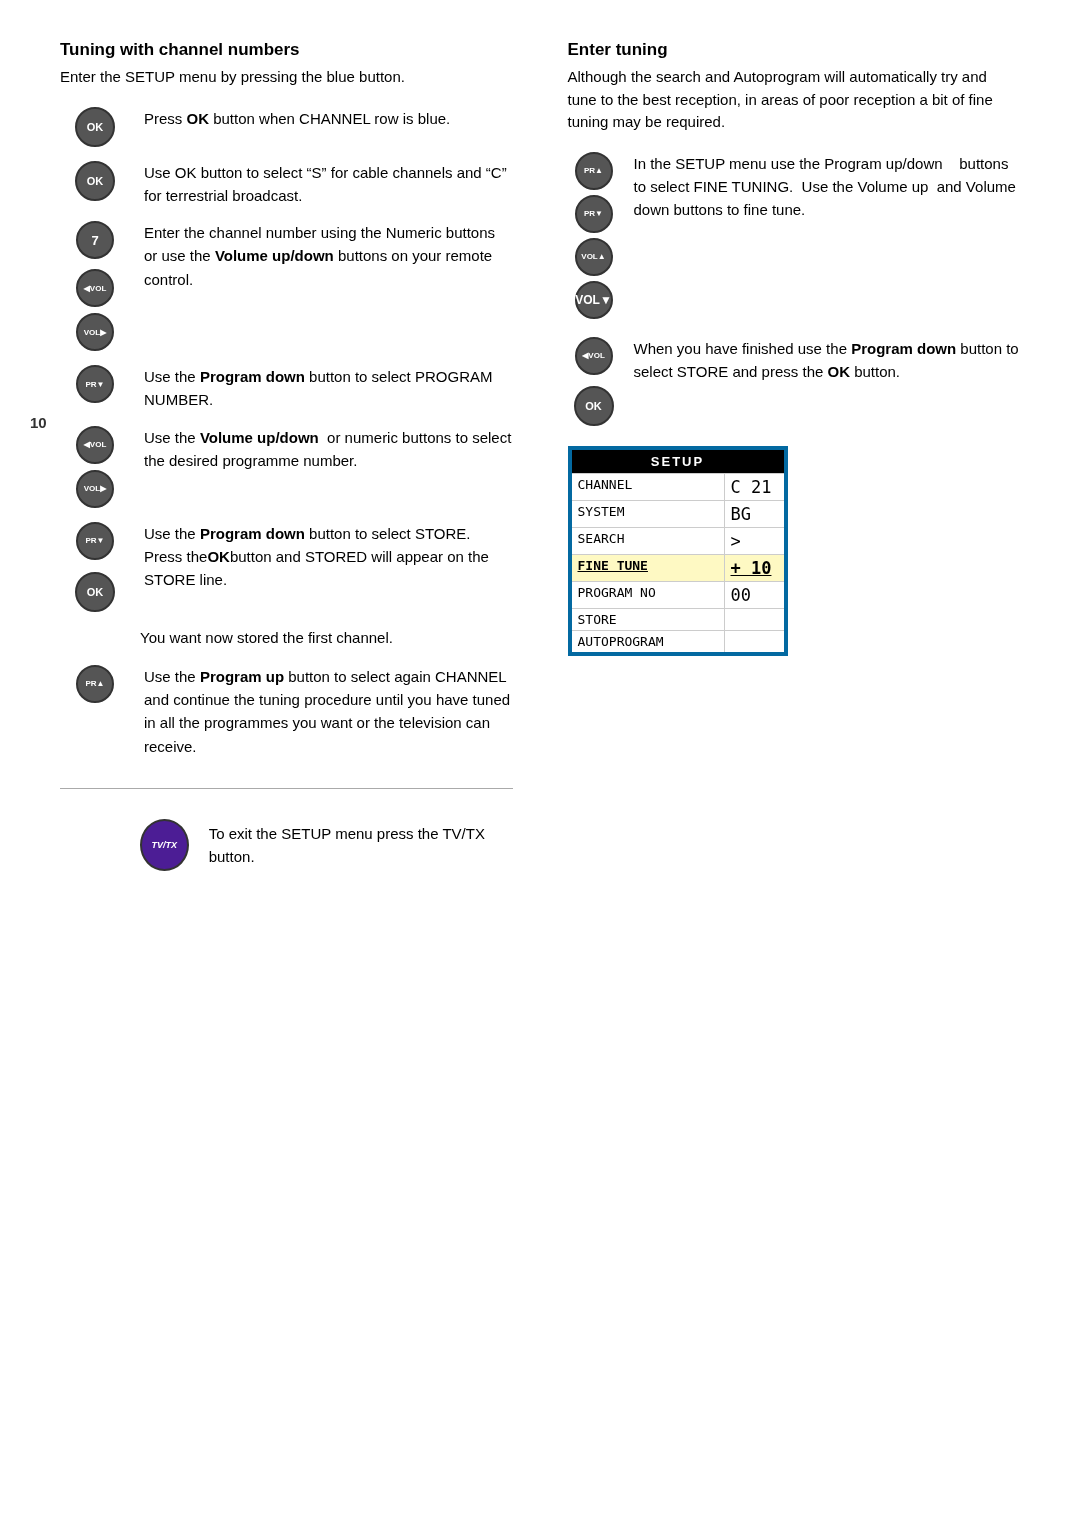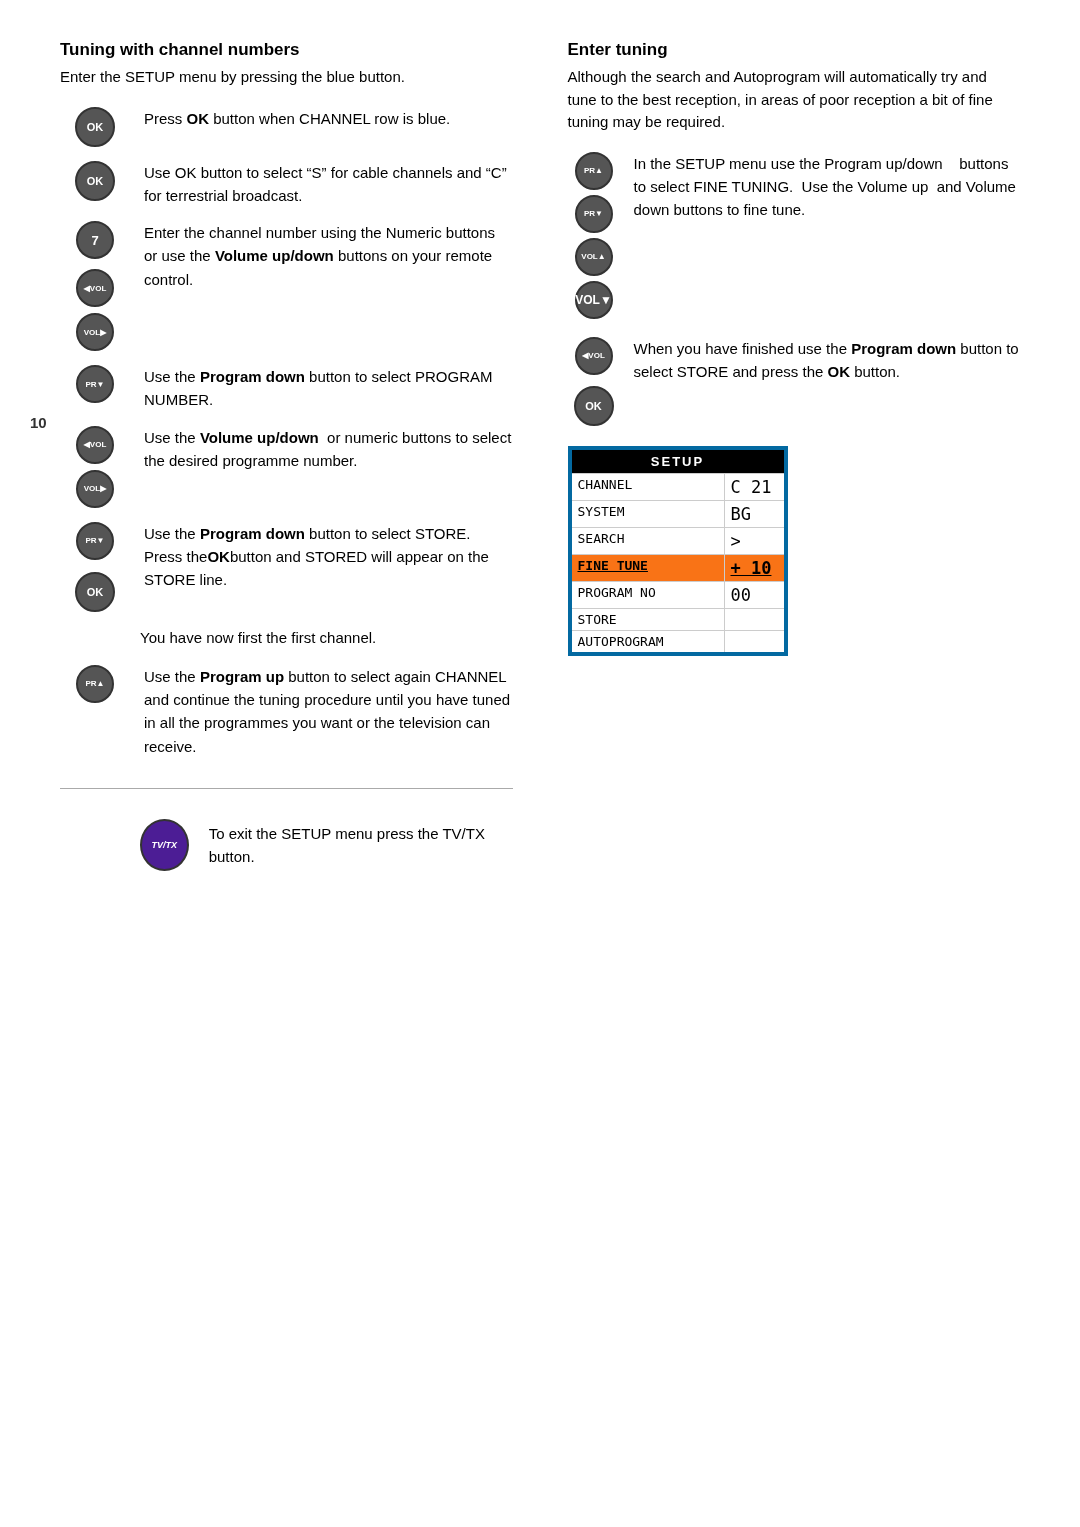--- a/index.html
+++ b/index.html
@@ -144,21 +144,21 @@
       font-family: Arial, sans-serif;
       letter-spacing: 2px;
     }
 
     .setup-table-row {
       display: flex;
       border-top: 1px solid #ccc;
     }
 
     .setup-table-row.highlighted {
-      background: #f97316;
+      background: #fef9c3;
       font-weight: bold;
       text-decoration: underline;
     }
 
     .setup-table-label {
       flex: 1;
       padding: 3px 6px;
       font-family: monospace;
       font-size: 13px;
       text-transform: uppercase;
@@ -266,21 +266,21 @@
         <div class="remote-btn btn-pr" style="font-size:8px;">PR▼</div>
         <div class="remote-btn btn-ok" style="margin-top:6px;">OK</div>
       </div>
       <div class="section-text">
         Use the <span class="bold">Program down</span> button to select STORE. Press the<span class="bold">OK</span>button and STORED will appear on the STORE line.
       </div>
     </div>
 
     <div class="section-block-noicon">
       <div class="section-text">
-        You have now first the first channel.
+        You want now stored the first channel.
       </div>
     </div>
 
     <div class="button-row">
       <div class="button-col">
         <div class="remote-btn btn-pr" style="font-size:8px;">PR▲</div>
       </div>
       <div class="section-text">
         Use the <span class="bold">Program up</span> button to select again CHANNEL and continue the tuning procedure until you have tuned in all the programmes you want or the television can receive.
       </div>

